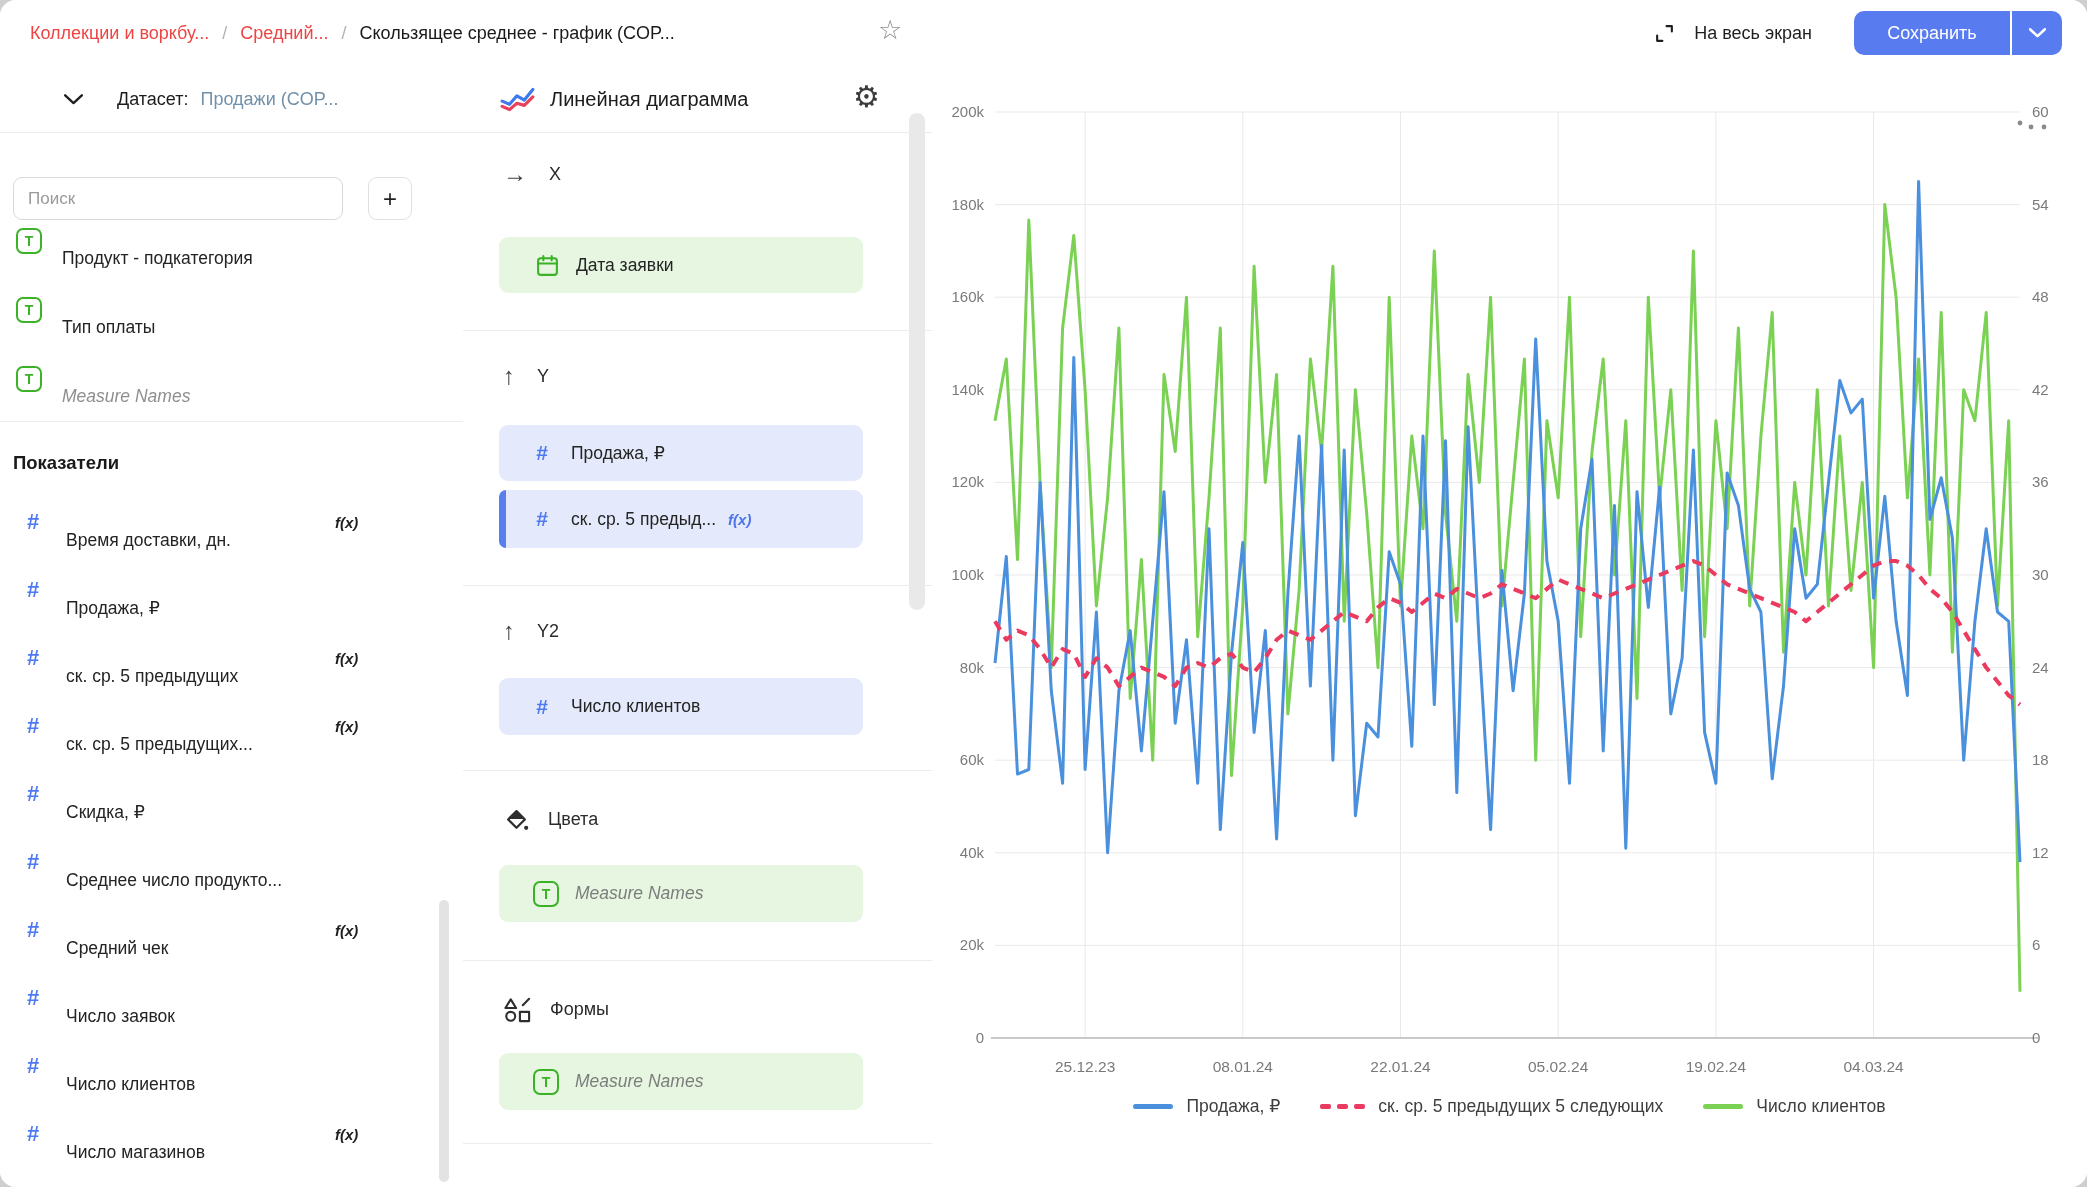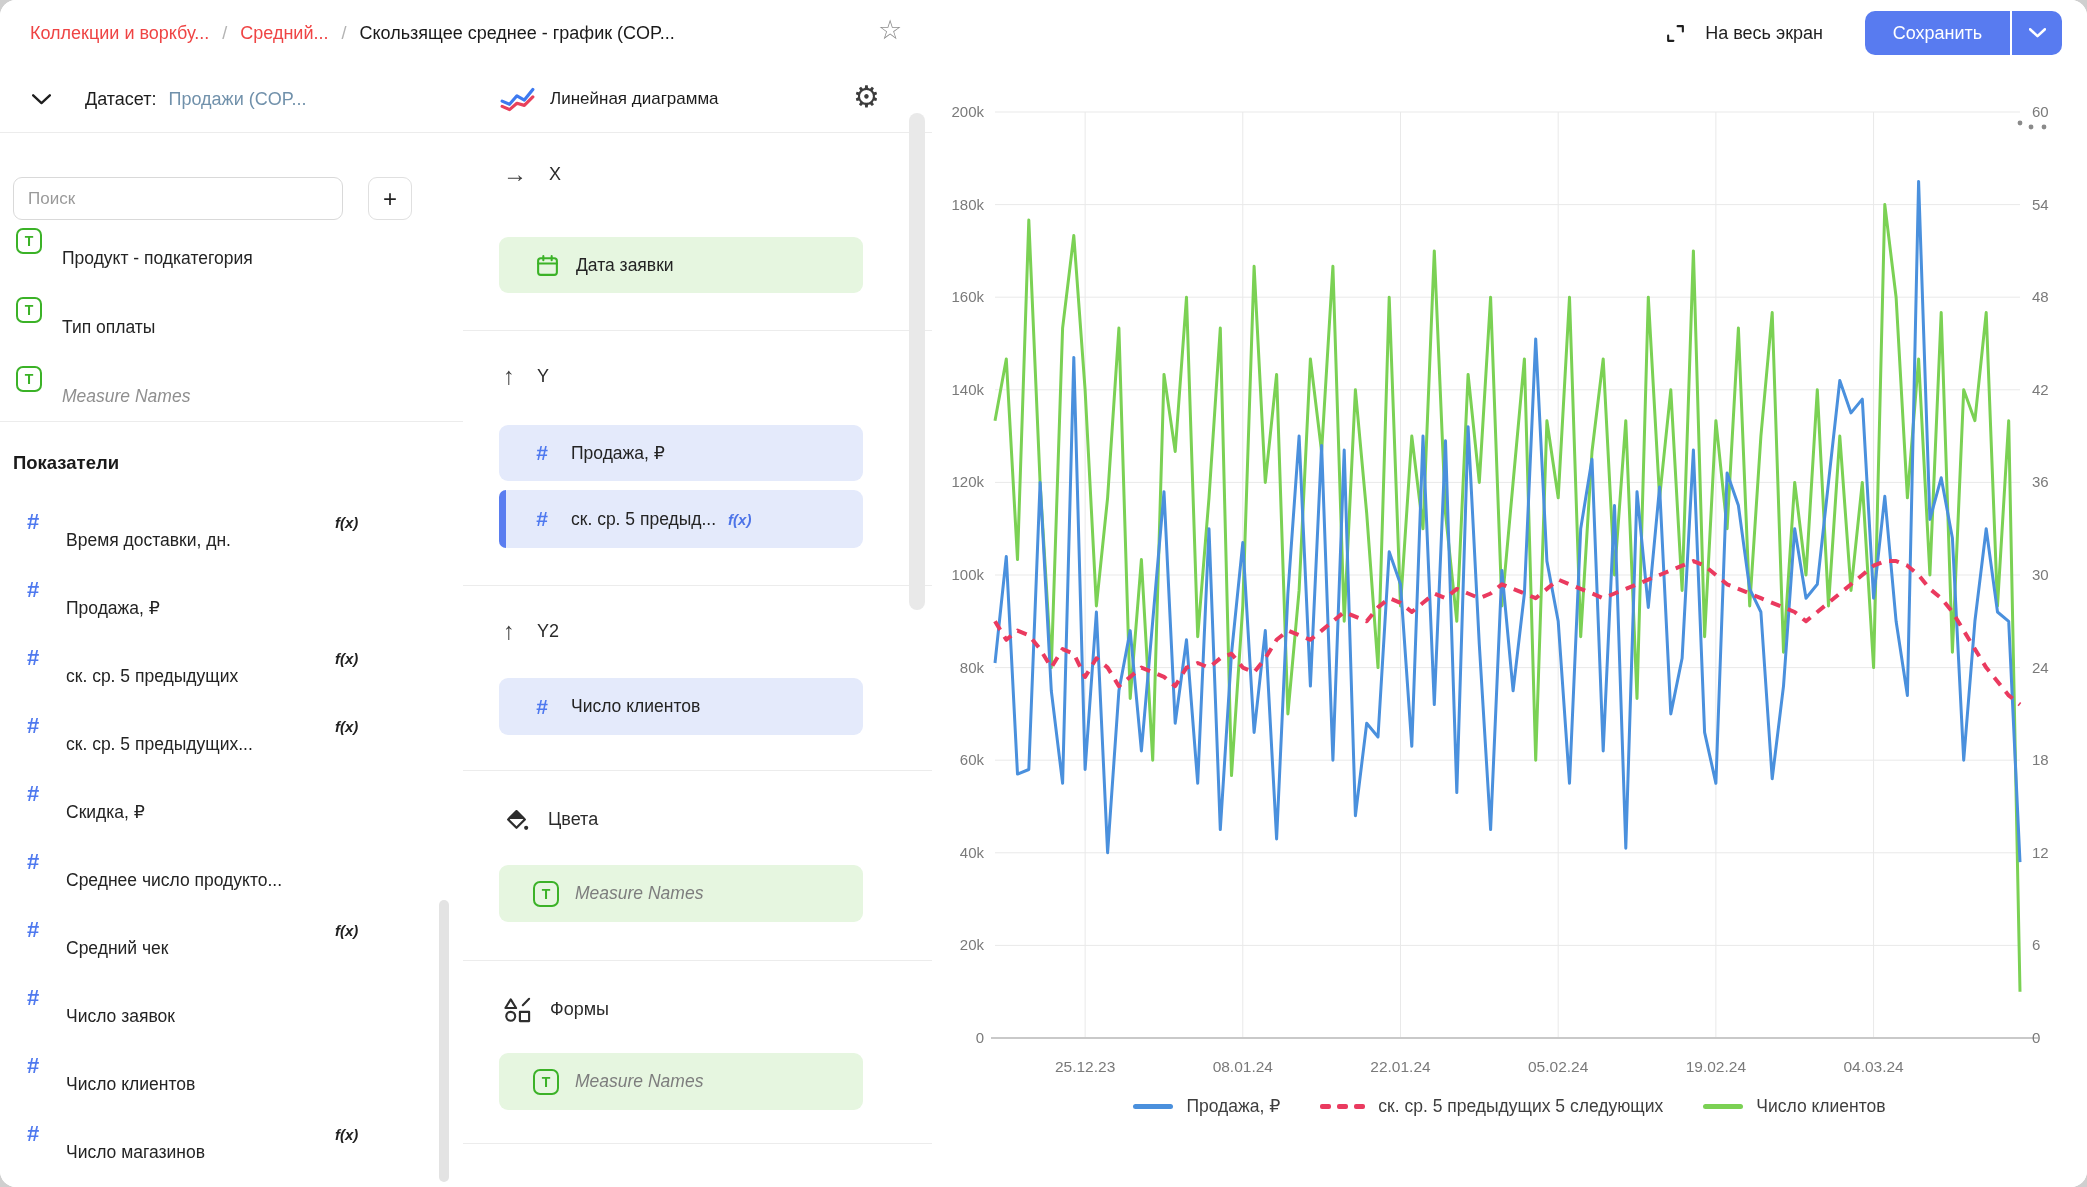--- a/index.html
+++ b/index.html
@@ -7,25 +7,25 @@
   .hdiv{position:absolute;height:1px;background:#ececec;}
   
   .header{position:absolute;top:0;left:0;right:0;height:66px;background:#fff;border-bottom:1px solid #ececec;}
   .crumbs{position:absolute;left:30px;top:0;height:66px;display:flex;align-items:center;font-size:18px;white-space:nowrap;}
   .crumb{color:#ef4444;}
   .crumb.current{color:#1a1a1a;font-weight:500;}
   .crumb-sep{color:#b3b3b3;margin:0 13px;}
   .star{position:absolute;left:878px;top:17px;font-size:27px;color:#8f8f8f;line-height:1;}
   .header-right{position:absolute;right:25px;top:0;height:66px;display:flex;align-items:center;}
   .fullscreen{display:flex;align-items:center;gap:19px;margin-right:42px;font-size:18px;color:#1f1f1f;cursor:pointer;}
-  .btn-save{height:44px;width:145px;background:#587bf0;color:#fff;font-size:18px;border:none;border-radius:10px 0 0 10px;cursor:pointer;font-family:inherit;}
+  .btn-save{height:44px;width:156px;background:#587bf0;color:#fff;font-size:18px;border:none;border-radius:10px 0 0 10px;cursor:pointer;font-family:inherit;}
   .btn-caret{height:44px;width:50px;background:#587bf0;border:none;border-radius:0 10px 10px 0;margin-left:2px;cursor:pointer;display:flex;align-items:center;justify-content:center;}
   
   .sidebar{position:absolute;top:66px;left:0;width:463px;bottom:0;border-right:1px solid #ececec;background:#fff;}
-  .dataset-row{position:absolute;top:0;left:0;right:0;height:66px;border-bottom:1px solid #ececec;display:flex;align-items:center;}
+  .dataset-row{position:absolute;top:0;left:0;right:0;height:66px;border-bottom:1px solid #ececec;display:flex;align-items:center;padding-left:32px;}
   .ds-chev{margin-left:32px;display:flex;}
   .ds-label{margin-left:34px;font-size:18px;color:#1c1c1c;}
   .ds-link{margin-left:12px;font-size:18px;color:#7191ab;cursor:pointer;white-space:nowrap;}
   .search-input{position:absolute;left:13px;top:111px;width:330px;height:43px;box-sizing:border-box;border:1px solid #d9d9d9;border-radius:9px;font-size:17px;padding:0 14px;font-family:inherit;color:#242424;outline:none;}
   .search-input::placeholder{color:#9a9a9a;}
   .add-btn{position:absolute;left:368px;top:111px;width:44px;height:43px;border:1px solid #e0e0e0;background:#fff;border-radius:9px;font-size:24px;color:#1f1f1f;cursor:pointer;line-height:1;}
   .field-list{position:absolute;left:0;right:0;}
   #dim-list{top:140px;}
   #measure-list{top:422px;}
   .side-row{position:relative;height:69px;display:flex;align-items:center;cursor:pointer;}
@@ -35,21 +35,21 @@
   .side-label{margin-left:20px;font-size:17.5px;color:#242424;white-space:nowrap;margin-top:36px;}
   .side-label.ph{color:#8f8f8f;font-style:italic;}
   .fx{position:absolute;left:335px;font-size:15px;font-style:italic;font-weight:600;color:#1f1f1f;}
   .measures-header{position:absolute;left:13px;top:386px;font-size:18.5px;font-weight:bold;color:#1a1a1a;}
   .side-div{position:absolute;left:0;right:0;top:355px;height:1px;background:#ececec;}
   .side-scroll{position:absolute;right:14px;top:834px;width:10px;height:282px;border-radius:5px;background:#e3e3e3;}
   
   .panel{position:absolute;top:66px;left:463px;width:469px;bottom:0;border-right:1px solid #ececec;background:#fff;}
   .panel-header{position:absolute;top:0;left:0;right:0;height:66px;border-bottom:1px solid #ececec;display:flex;align-items:center;}
   .chart-type-icon{margin-left:37px;display:flex;flex:none;}
-  .panel-title{margin-left:14px;font-size:17px;color:#1c1c1c;}
+  .panel-title{margin-left:14px;font-size:20px;color:#1c1c1c;}
   .gear{position:absolute;left:390px;top:16px;font-size:30px;color:#3c3c3c;cursor:pointer;line-height:1;}
   .sec-label{position:absolute;display:flex;align-items:center;gap:22px;left:40px;font-size:18px;color:#2b2b2b;}
   .sec-arrow{font-size:24px;color:#3c3c3c;line-height:1;}
   .sec-ico{display:flex;}
   .pill{position:absolute;left:36px;width:364px;height:56px;border-radius:9px;display:flex;align-items:center;cursor:pointer;box-sizing:border-box;}
   .pill .p-icon{margin-left:36px;display:flex;flex:none;}
   .pill .p-hash{margin-left:30px;width:26px;font-size:21px;font-weight:600;color:#4f79ef;text-align:center;flex:none;}
   .pill .p-label{margin-left:16px;font-size:17.5px;color:#242424;white-space:nowrap;}
   .pill .p-label.ph{color:#7d7d7d;font-style:italic;}
   .pill.green{background:#e6f6e0;}

